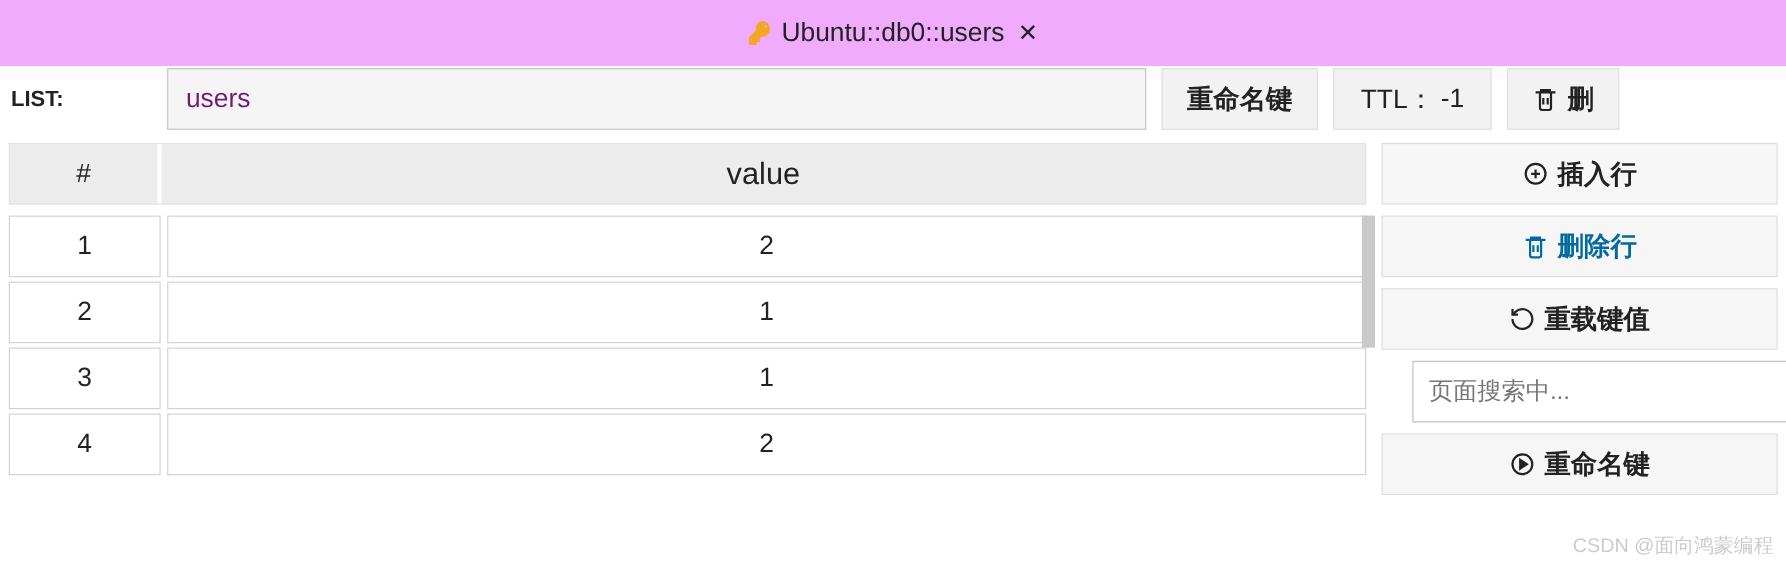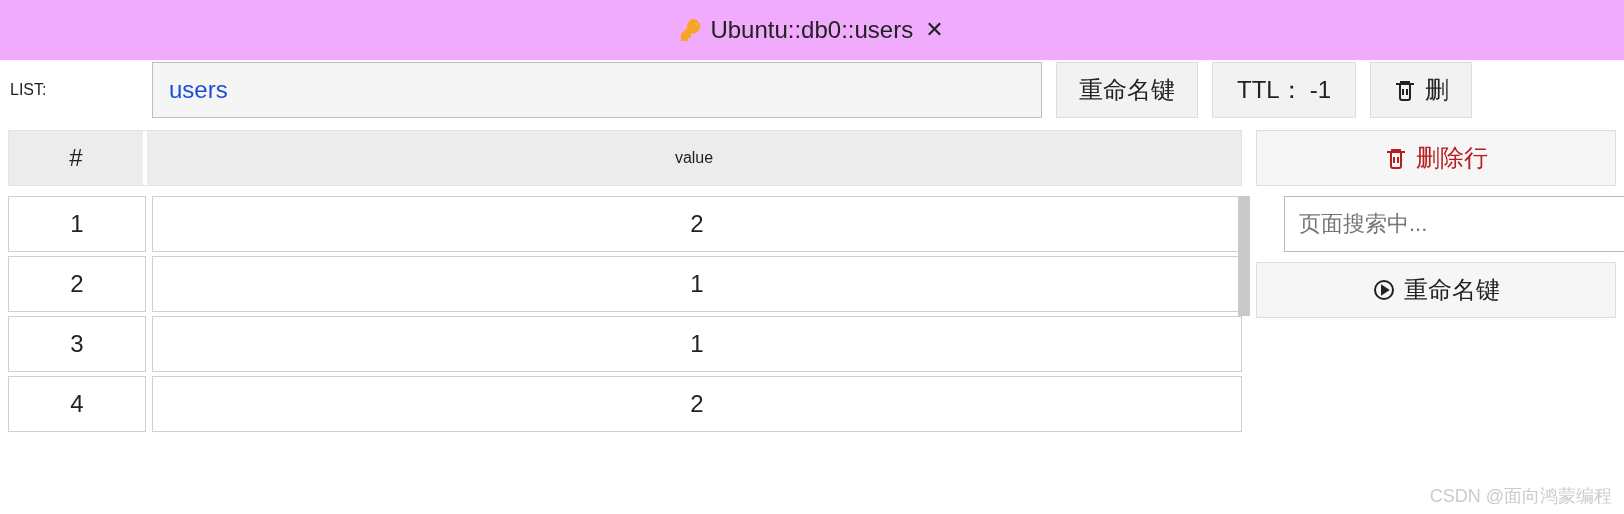--- a/index.html
+++ b/index.html
@@ -31,43 +31,44 @@
   .key-icon { color: #f5a623; display: inline-flex; }
   .key-icon svg { width: 22px; height: 22px; }
 
   .toolbar {
     display: flex;
     align-items: center;
     gap: 14px;
     padding: 0 8px 10px 8px;
     height: 70px;
   }
-  .type-label { font-weight: 400; font-size: 16px; padding-left: 2px; min-width: 130px; }
+  .type-label { font-weight: 700; font-size: 20px; padding-left: 2px; min-width: 130px; }
   .key-input {
     flex: 0 0 890px;
     height: 56px;
     border: 1px solid #bfbfbf;
     background: #f5f5f5;
-    color: #1d4ed8;
+    color: #701a75;
     font-size: 24px;
     padding: 0 16px;
     outline: none;
   }
   .btn {
     height: 56px;
     border: 1px solid #ddd;
     background: #f2f2f2;
     font-size: 24px;
     padding: 0 22px;
     display: flex;
     align-items: center;
     gap: 8px;
     cursor: pointer;
     color: #222;
     white-space: nowrap;
+    font-weight: bold;
   }
   .btn.light { background: #f6f6f6; }
   .ttl-box {
     height: 56px;
     background: #f2f2f2;
     border: 1px solid #ddd;
     font-size: 24px;
     padding: 0 24px;
     display: flex;
     align-items: center;
@@ -93,21 +94,21 @@
     align-items: center;
     justify-content: center;
     border-right: 4px solid #fff;
     font-size: 24px;
   }
   .th-value {
     flex: 1;
     display: flex;
     align-items: center;
     justify-content: center;
-    font-size: 16px;
+    font-size: 28px;
   }
   .tbody { margin-top: 10px; position: relative; }
   .row {
     display: flex;
     height: 56px;
     margin-bottom: 4px;
   }
   .cell-index {
     width: 138px;
     margin-right: 6px;
@@ -141,21 +142,21 @@
     width: 360px;
     display: flex;
     flex-direction: column;
     gap: 10px;
   }
   .side .btn, .side .search {
     width: 100%;
     height: 56px;
     justify-content: center;
   }
-  .side .btn.disabled { color: #b91c1c; }
+  .side .btn.disabled { color: #0369a1; }
   .search {
     border: 1px solid #bbb;
     background: #fff;
     font-size: 22px;
     padding: 0 14px;
     color: #000000;
     outline: none;
     margin-left: 28px;
   }
   .icon { display: inline-flex; }
@@ -225,27 +226,45 @@
       </div>
       <div class="row">
         <div class="cell-index">4</div>
         <div class="cell-value">2</div>
       </div>
       <div class="scrollbar"></div>
     </div>
   </div>
 
   <div class="side">
+    <button class="btn light">
+      <span class="icon">
+        <svg viewBox="0 0 24 24">
+            <circle cx="12" cy="12" r="9"></circle>
+            <path d="M12 8v8M8 12h8"></path>
+          </svg>
+      </span>
+      <span>插入行</span>
+    </button>
     <button class="btn light disabled">
       <span class="icon">
         <svg viewBox="0 0 24 24">
             <path d="M3 6h18M8 6V4h8v2m-9 0v14a2 2 0 0 0 2 2h6a2 2 0 0 0 2-2V6M10 11v6M14 11v6"></path>
           </svg>
       </span>
       <span>删除行</span>
+    </button>
+    <button class="btn light">
+      <span class="icon">
+        <svg viewBox="0 0 24 24">
+            <path d="M3 12a9 9 0 1 0 3-6.7L3 8"></path>
+            <path d="M3 3v5h5"></path>
+          </svg>
+      </span>
+      <span>重载键值</span>
     </button>
     <input class="search" placeholder="页面搜索中..." style="">
     <button class="btn light">
       <span class="icon">
         <svg viewBox="0 0 24 24">
             <circle cx="12" cy="12" r="9"></circle>
             <path d="M10 8l6 4-6 4z" fill="currentColor"></path>
           </svg>
       </span>
       <span>重命名键</span>

